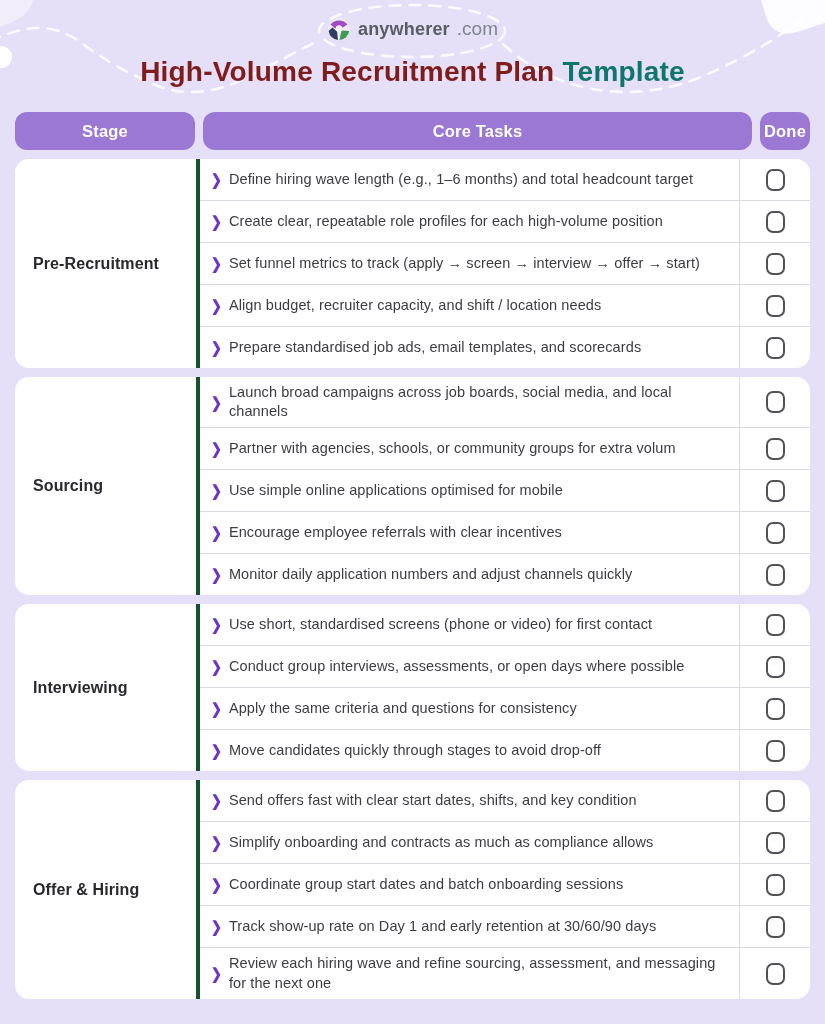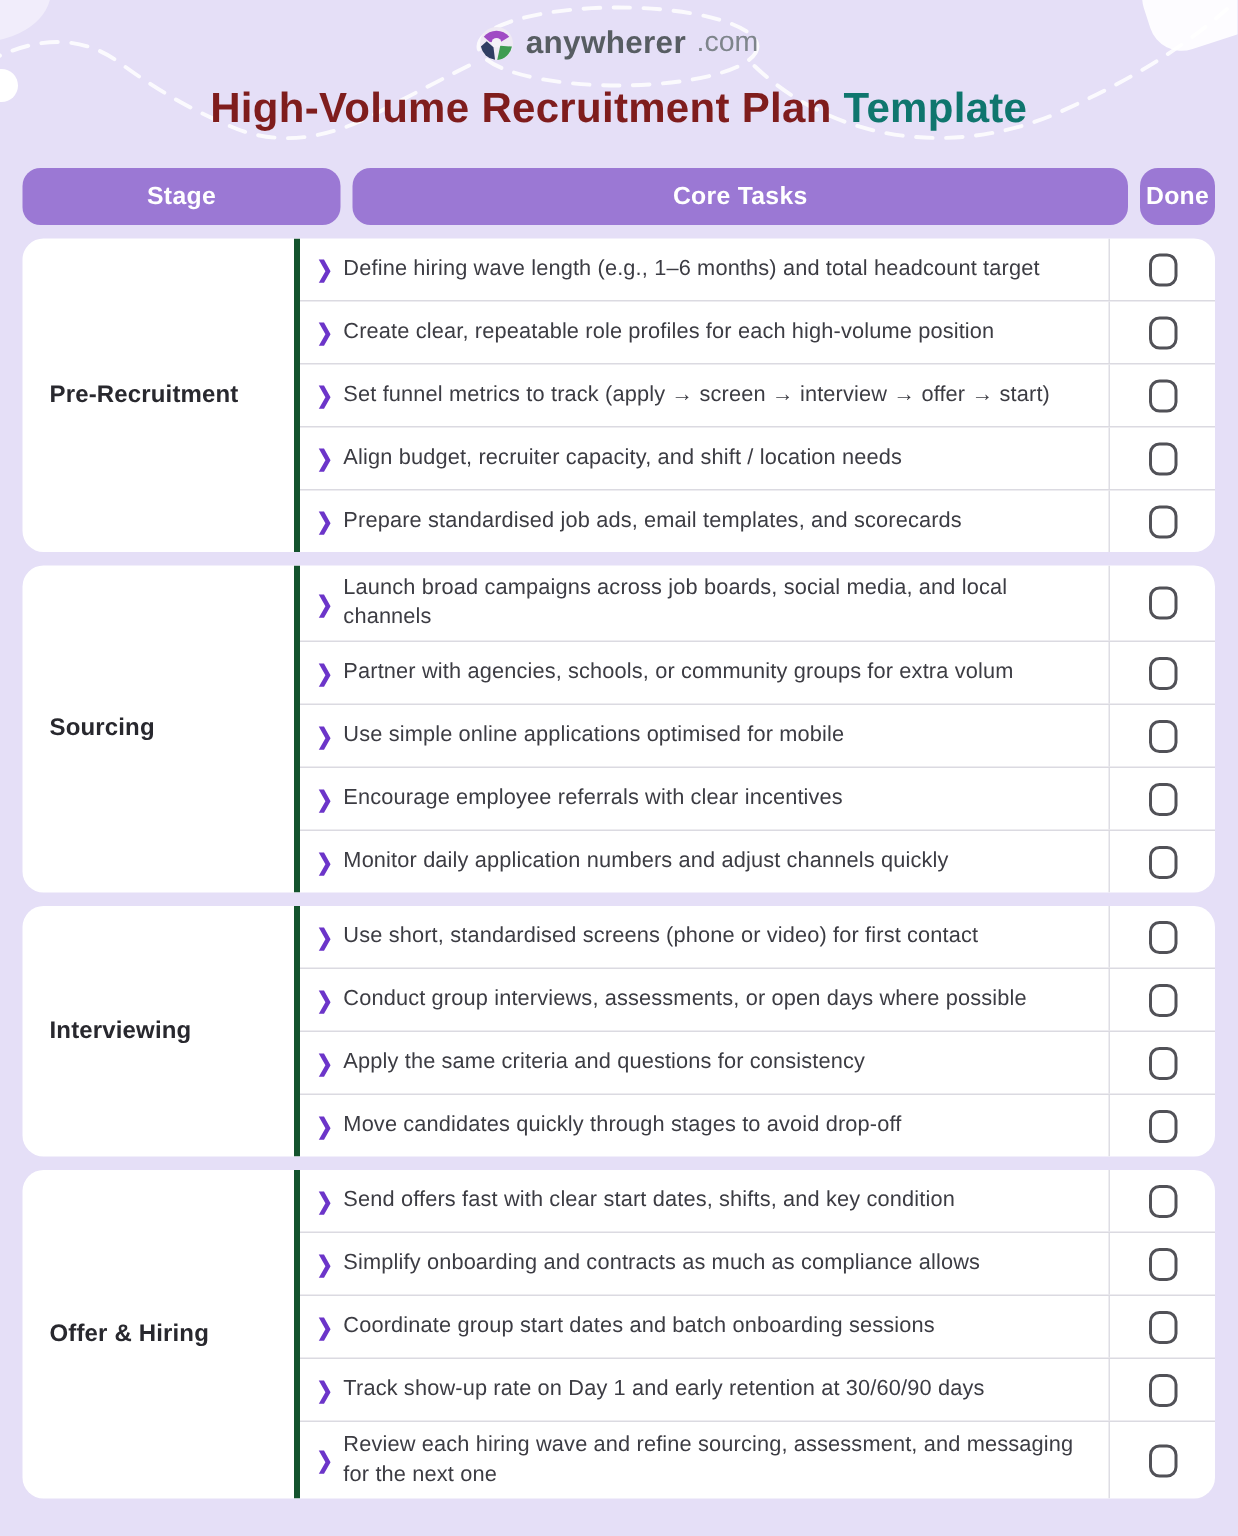--- a/index.html
+++ b/index.html
@@ -7,34 +7,34 @@
     width:825px;height:1024px;overflow:hidden;position:relative;
     background:#E5DFF7;
     font-family:"Liberation Sans",sans-serif;
     -webkit-font-smoothing:antialiased;
   }
   .decor{position:absolute;top:0;left:0;pointer-events:none;}
   .page{position:relative;padding:14px 15px 0;box-sizing:border-box;height:100%;}
 
   
   .logo{display:flex;align-items:center;justify-content:center;gap:7px;height:30px;}
-  .logo-name{font-size:21px;font-weight:700;color:#575D62;letter-spacing:.2px;}
+  .logo-name{font-size:18px;font-weight:700;color:#575D62;letter-spacing:.2px;}
   .logo-tld{font-size:19px;font-weight:400;color:#7E858B;}
   h1{margin:12px 0 0;text-align:center;font-size:28px;font-weight:800;letter-spacing:.2px;line-height:1.15;}
   .t-purple{color:#7f1d1d;}
   .t-dark{color:#0f766e;}
 
   
   .thead{display:flex;gap:8px;margin-top:24px;height:38px;}
   .pill{
     background:#9B78D4;color:#FFFFFF;border-radius:12px;
     display:flex;align-items:center;justify-content:center;
     font-size:16.5px;font-weight:700;letter-spacing:.2px;
   }
-  .pill-stage{width:212px;}
+  .pill-stage{width:180px;}
   .pill-tasks{flex:1;}
   .pill-done{width:50px;}
 
   
   .tbody{display:flex;flex-direction:column;gap:9px;margin-top:9px;}
   .card{
     background:#FFFFFF;border-radius:14px;overflow:hidden;
     display:flex;align-items:stretch;
   }
   .stage-cell{

